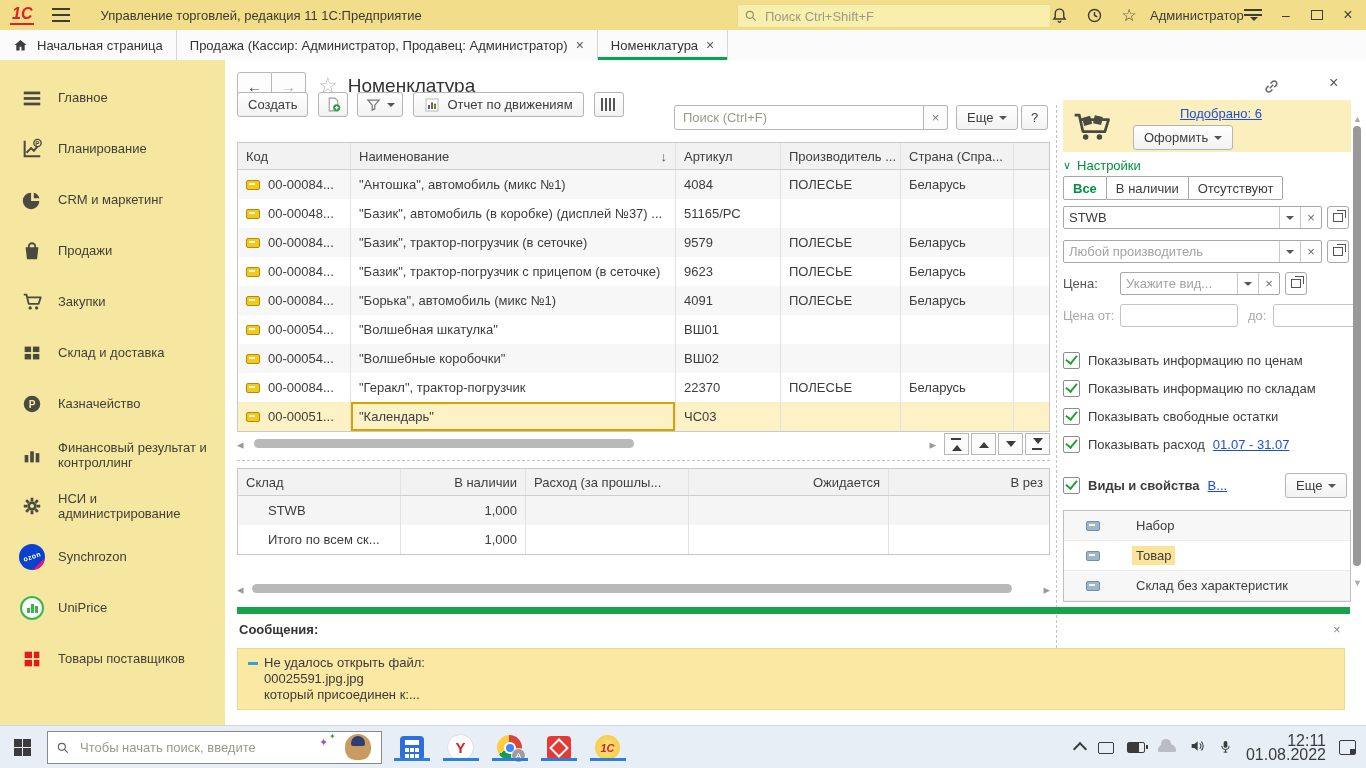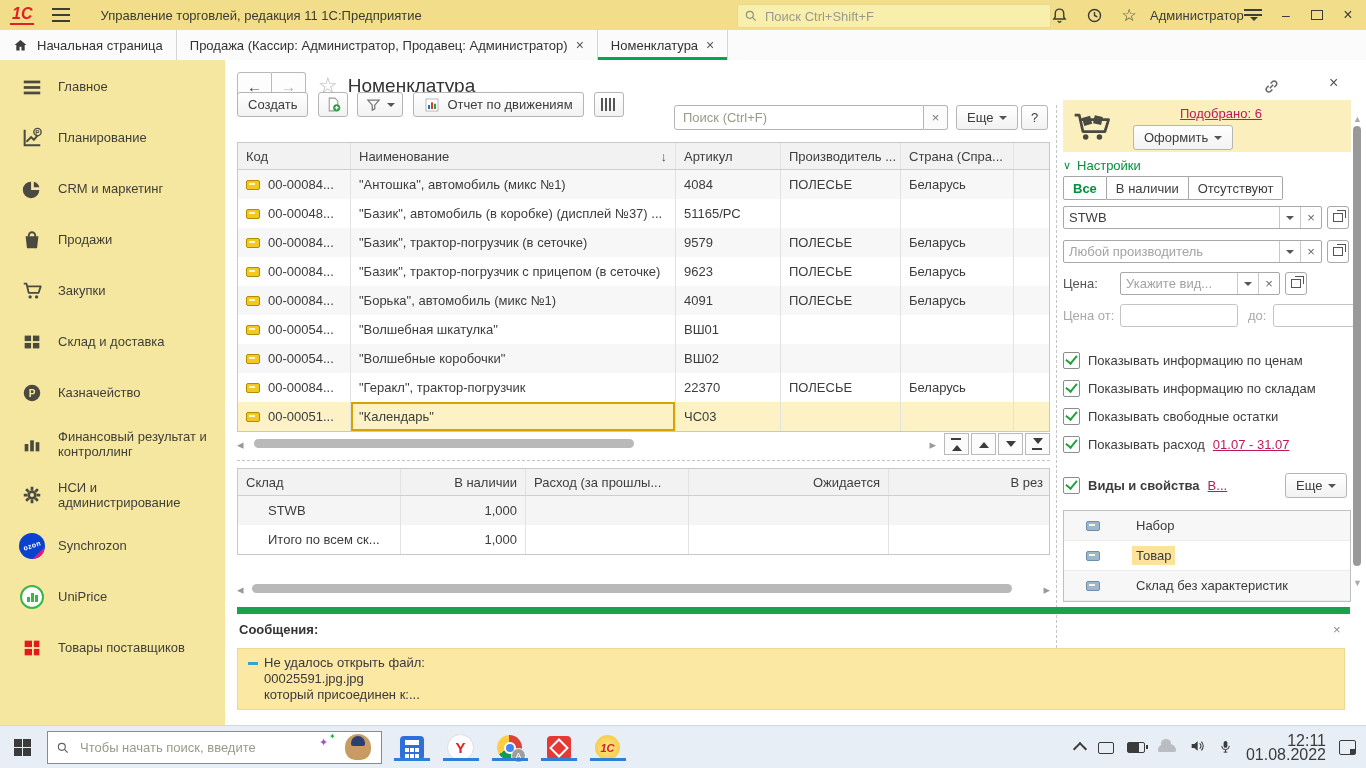--- a/index.html
+++ b/index.html
@@ -22,21 +22,21 @@
   .winbtn{width:28px;height:26px;display:flex;align-items:center;justify-content:center;color:#3d3d35;font-size:14px;}
   .restore{width:10px;height:8px;border:1.5px solid #3d3d35;position:relative;background:#f2de8a;}
   .restore::before{content:"";position:absolute;left:2px;top:-4px;width:9px;height:7px;border:1.5px solid #3d3d35;z-index:-1;}
   
   .tabbar{position:absolute;left:0;top:30px;width:1366px;height:30px;background:#fbfbfb;border-bottom:1px solid #c9c9c9;display:flex;}
   .tab{display:flex;align-items:center;padding:0 13px;border-right:1px solid #d6d6d6;position:relative;color:#333;white-space:nowrap;}
   .tab .x{margin-left:8px;color:#555;font-size:14px;}
   .tab.active::after{content:"";position:absolute;left:0;right:0;bottom:0;height:3px;background:#00a651;}
   .tab .home{margin-right:9px;display:flex;}
   
-  .sidebar{position:absolute;left:0;top:60px;width:225px;height:665px;background:#f6e7a0;padding-top:1px;box-sizing:border-box;}
+  .sidebar{position:absolute;left:0;top:60px;width:225px;height:665px;background:#f6e7a0;padding-top:12px;box-sizing:border-box;}
   .side-edge{position:absolute;left:0;top:60px;width:7px;height:665px;background:#5c6052;}
   .side-item{min-height:51px;display:flex;align-items:center;padding-left:19px;gap:13px;cursor:default;}
   .side-item .si{width:26px;height:26px;flex:none;display:flex;align-items:center;justify-content:center;position:relative;}
   .side-item .lbl{color:#3f3f37;line-height:15px;width:150px;}
   .ozon-badge{width:26px;height:26px;border-radius:50%;background:#0a41ce;color:#fff;font-size:7px;font-weight:bold;display:flex;align-items:center;justify-content:center;position:relative;overflow:hidden;}
   .ozon-badge b{transform:rotate(-18deg);letter-spacing:.5px;}
   .ozon-badge::after{content:"";position:absolute;right:1px;bottom:-1px;width:12px;height:13px;background:#f1117e;clip-path:polygon(0 100%,100% 10%,100% 100%);}
   .up-badge{width:24px;height:24px;border-radius:50%;border:2px solid #3bb54a;background:#fff;display:flex;align-items:flex-end;justify-content:center;gap:1px;box-sizing:border-box;padding-bottom:5px;}
   .up-badge i{width:3px;background:#3bb54a;display:block;}
   
@@ -76,21 +76,21 @@
   .dashsep{border-top:1px dashed #c4c4c4;}
   .vdash{border-left:1px dashed #c4c4c4;}
   
   .srow{display:grid;grid-template-columns:163px 125px 163px 200px 162px;}
   .srow.body{height:29px;}
   .srow.body:nth-child(odd){background:#f5f5f5;}
   .num{justify-content:flex-end;}
   
   .rpanel{position:absolute;left:838px;top:40px;width:288px;height:565px;}
   .ybox{position:absolute;left:0;top:0;width:288px;height:52px;background:#fbf0bd;}
-  .linkblue{color:#be185d;text-decoration:underline;cursor:pointer;}
+  .linkblue{color:#1d4ed8;text-decoration:underline;cursor:pointer;}
   .green{color:#00913f;}
   .toggle{height:24px;border:1px solid #a7a7a7;background:#fff;display:inline-flex;align-items:center;padding:0 9px;box-sizing:border-box;border-left:none;}
   .toggle.first{border-left:1px solid #a7a7a7;border-radius:2px 0 0 2px;}
   .toggle.last{border-radius:0 2px 2px 0;}
   .toggle.on{color:#00913f;font-weight:bold;background:#fff;}
   .combo{display:flex;border:1px solid #a8a8a8;border-radius:2px;height:23px;background:#fff;box-sizing:border-box;}
   .combo input{flex:1;border:none;outline:none;font:inherit;padding:0 5px;color:#3c3c3c;min-width:0;background:transparent;}
   .combo input::placeholder{color:#a3a3a3;}
   .cbtn{width:20px;border-left:1px solid #c9c9c9;display:flex;align-items:center;justify-content:center;color:#666;}
   .openbtn{width:22px;height:23px;border:1px solid #a8a8a8;border-radius:3px;background:#fff;display:flex;align-items:center;justify-content:center;box-sizing:border-box;}

